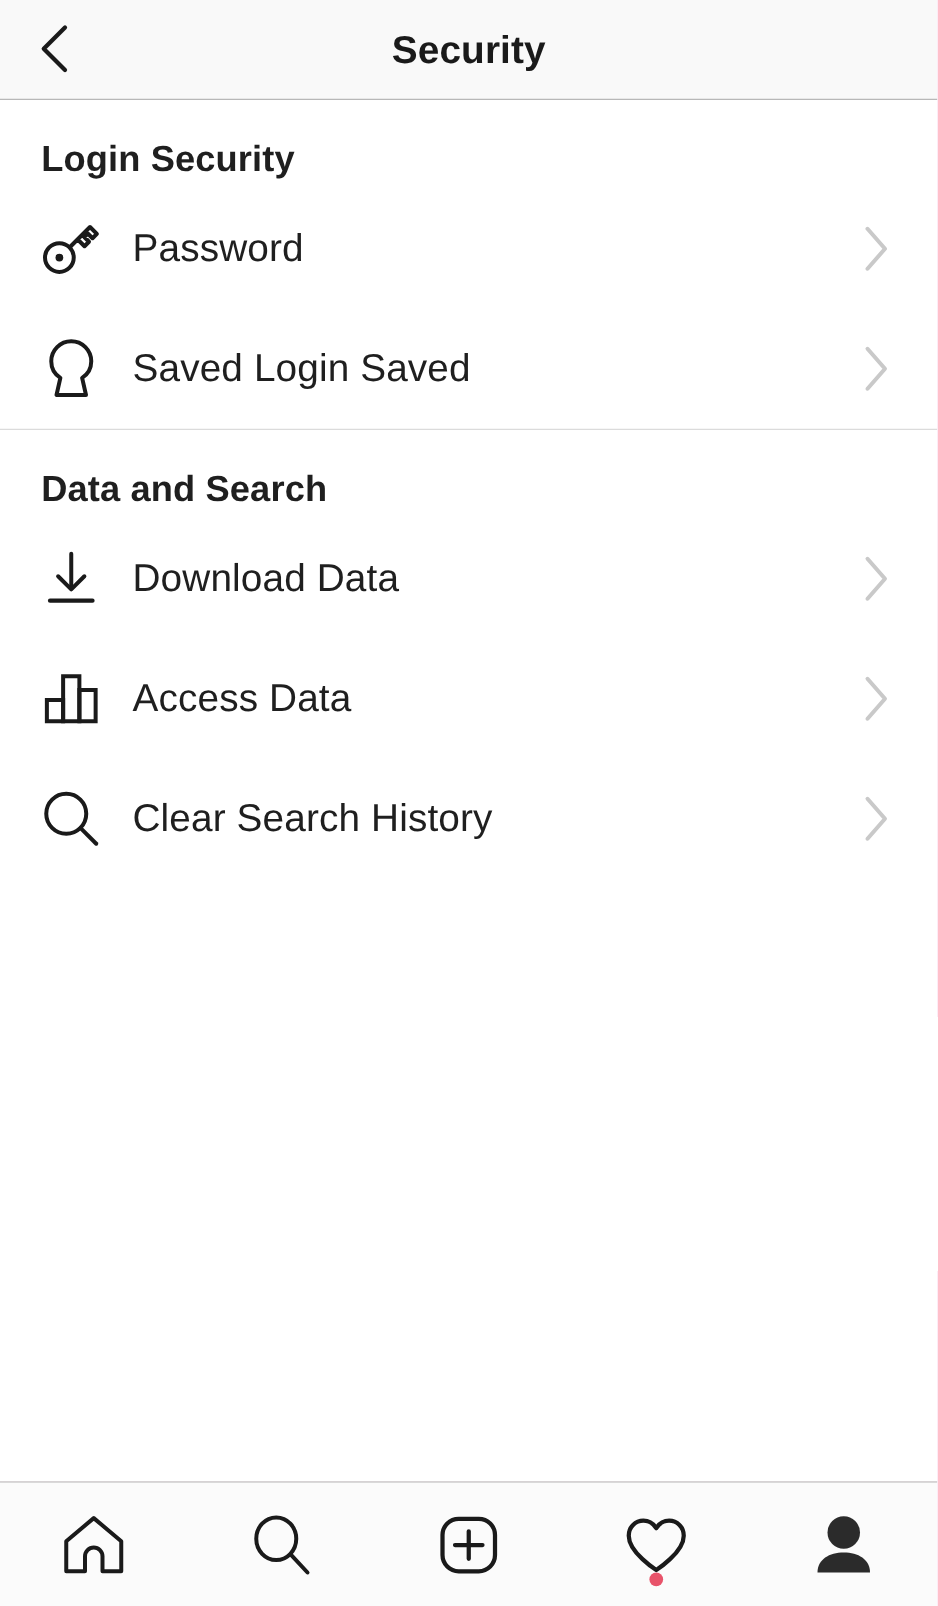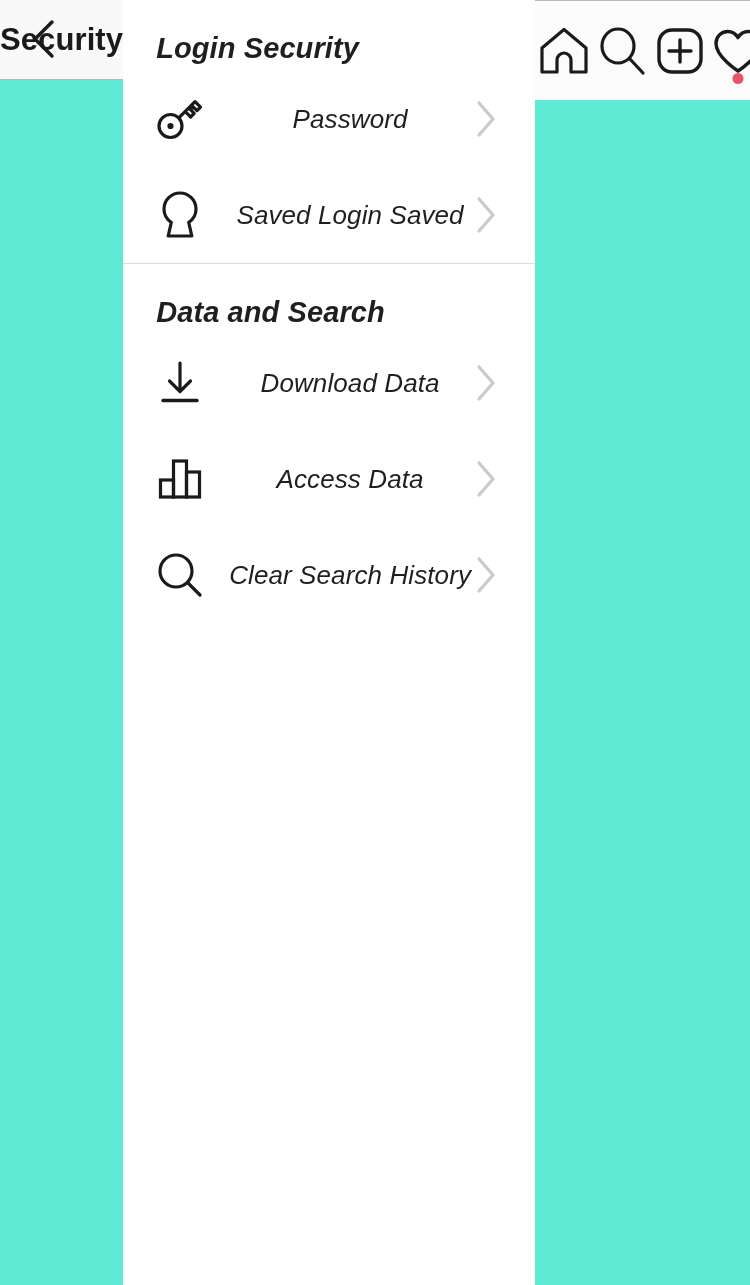--- a/index.html
+++ b/index.html
@@ -9,24 +9,24 @@
     height: 1285px;
     background: #ffffff;
     font-family: "Liberation Sans", sans-serif;
     -webkit-font-smoothing: antialiased;
   }
 
   #app {
     position: relative;
     width: 750px;
     height: 1285px;
-    background: #5eead4;
+    background: #f9a8d4;
     overflow: hidden;
     display: flex;
-    flex-direction: row;
+    flex-direction: column;
   }
 
   
   .header {
     position: relative;
     height: 80px;
     flex: 0 0 80px;
     background: #f9f9f9;
     border-bottom: 1px solid #b8b8b8;
     display: flex;
@@ -50,21 +50,20 @@
     font-weight: bold;
     color: #1a1a1a;
     letter-spacing: .1px;
   }
 
   
   .content {
     flex: 1 1 auto;
     background: #ffffff;
     position: relative;
-    font-style: italic;
   }
 
   .section-title {
     font-size: 29px;
     font-weight: bold;
     color: #1f1f1f;
     padding-left: 33px;
     letter-spacing: .1px;
   }
   .section-title.first { padding-top: 32px; padding-bottom: 6px; }
@@ -91,26 +90,25 @@
   .row-icon {
     width: 54px;
     flex: 0 0 54px;
     display: flex;
     align-items: center;
     justify-content: center;
     color: #1a1a1a;
   }
   .row-label {
     flex: 1 1 auto;
-    font-size: 26px;
+    font-size: 31px;
     color: #1f1f1f;
     padding-left: 22px;
     letter-spacing: .1px;
     white-space: nowrap;
-    text-align: center;
   }
   .row-chevron {
     flex: 0 0 30px;
     display: flex;
     align-items: center;
     justify-content: center;
     color: #c9c9c9;
   }
 
   

